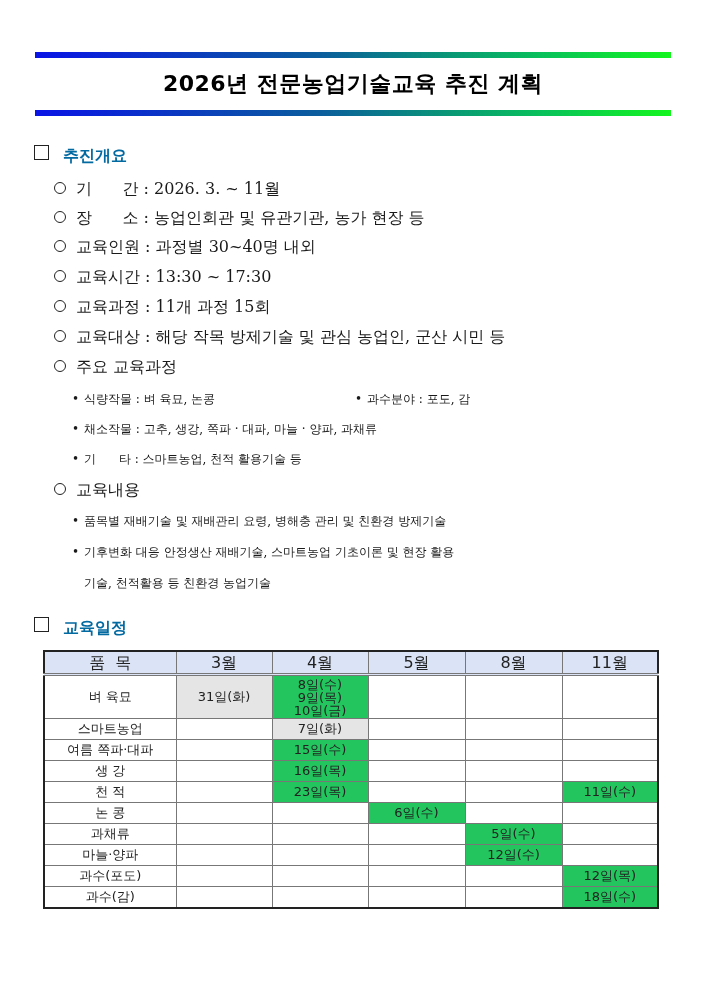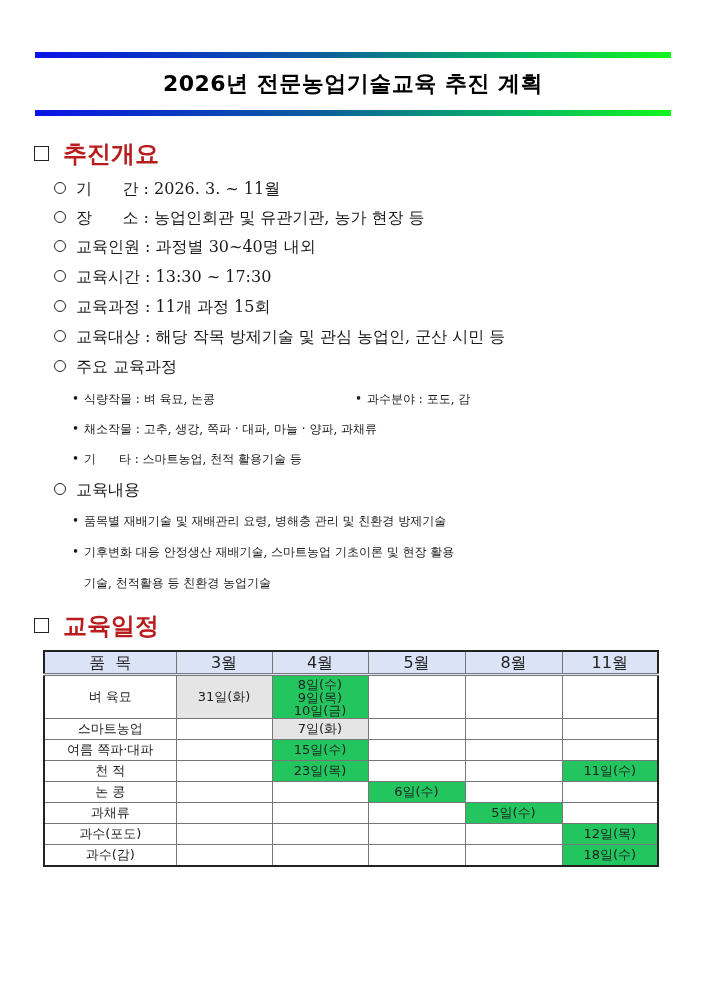--- a/index.html
+++ b/index.html
@@ -5,22 +5,22 @@
   html, body { margin:0; padding:0; background:#ffffff; }
   body { width:707px; height:1000px; position:relative; overflow:hidden;
          font-family:"DejaVu Serif","Liberation Serif",serif; color:#111; }
   .bar { position:absolute; left:35px; width:636px; height:6px;
          background:linear-gradient(to right,#0a14e6 0%,#0b5e9c 45%,#08c25a 80%,#14f51e 100%); }
   .bar.top { top:52px; }
   .bar.bottom { top:110px; }
   .title { position:absolute; top:62px; left:35px; width:636px; text-align:center;
            font-family:"DejaVu Sans","Liberation Sans",sans-serif; font-weight:bold;
            font-size:22px; letter-spacing:0.5px; line-height:44px; color:#000; }
-  .section { position:absolute; left:34px; font-family:Liberation Mono, monospace;
-             font-weight:bold; font-size:24px; line-height:26px; color:#b91c1c; }
+  .section { position:absolute; left:34px; font-family:Liberation Sans, sans-serif;
+             font-weight:bold; font-size:16px; line-height:26px; color:#0369a1; }
   .section .box { display:inline-block; width:13px; height:13px; border:1.5px solid #222;
                   margin-right:14px; vertical-align:1px; }
   .line { position:absolute; font-size:16px; line-height:22px; white-space:nowrap; color:#1a1a1a; }
   .circ { display:inline-block; width:10px; height:10px; border:1.6px solid #222; border-radius:50%;
           margin-right:10px; vertical-align:0px; }
   .lbl { display:inline-block; }
   .sub { position:absolute; font-size:12px; line-height:22px; white-space:nowrap; color:#1a1a1a; }
   .dot { display:inline-block; width:12px; }
   table.sched { position:absolute; left:43px; top:650px; border-collapse:collapse;
                 font-family:"DejaVu Sans","Liberation Sans",sans-serif; font-size:13px; color:#222; }
@@ -136,20 +136,28 @@
     </tr>
     <tr>
       <td class="item">여름 쪽파·대파</td>
       <td></td>
       <td class="y">15일(수)</td>
       <td></td>
       <td></td>
       <td></td>
     </tr>
     <tr>
+      <td class="item">생 강</td>
+      <td></td>
+      <td class="y">16일(목)</td>
+      <td></td>
+      <td></td>
+      <td></td>
+    </tr>
+    <tr>
       <td class="item">천 적</td>
       <td></td>
       <td class="y">23일(목)</td>
       <td></td>
       <td></td>
       <td class="y">11일(수)</td>
     </tr>
     <tr>
       <td class="item">논 콩</td>
       <td></td>
@@ -157,20 +165,28 @@
       <td class="y">6일(수)</td>
       <td></td>
       <td></td>
     </tr>
     <tr>
       <td class="item">과채류</td>
       <td></td>
       <td></td>
       <td></td>
       <td class="y">5일(수)</td>
+      <td></td>
+    </tr>
+    <tr>
+      <td class="item">마늘·양파</td>
+      <td></td>
+      <td></td>
+      <td></td>
+      <td class="y">12일(수)</td>
       <td></td>
     </tr>
     <tr>
       <td class="item">과수(포도)</td>
       <td></td>
       <td></td>
       <td></td>
       <td></td>
       <td class="y">12일(목)</td>
     </tr>

